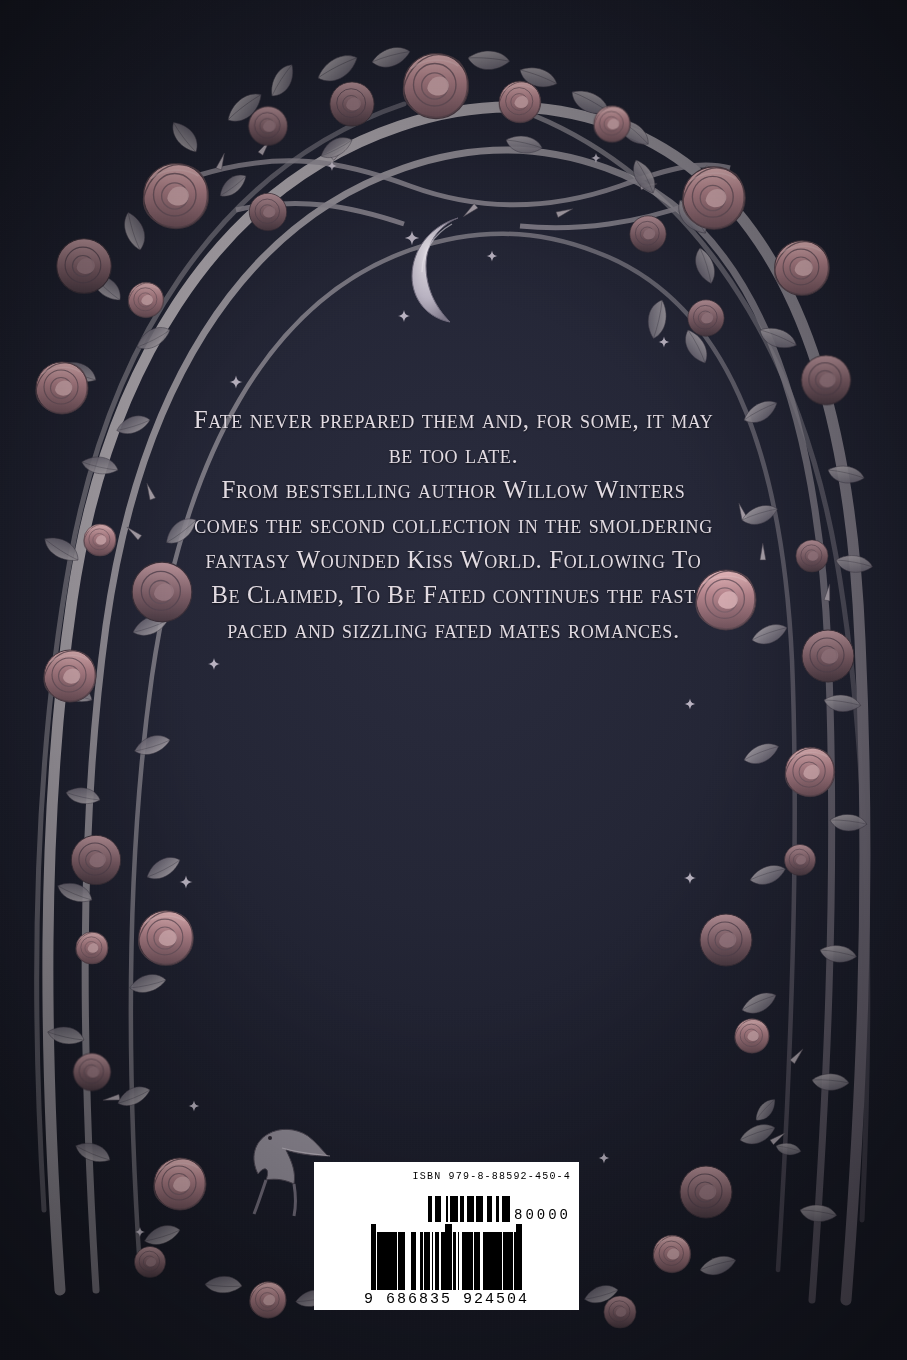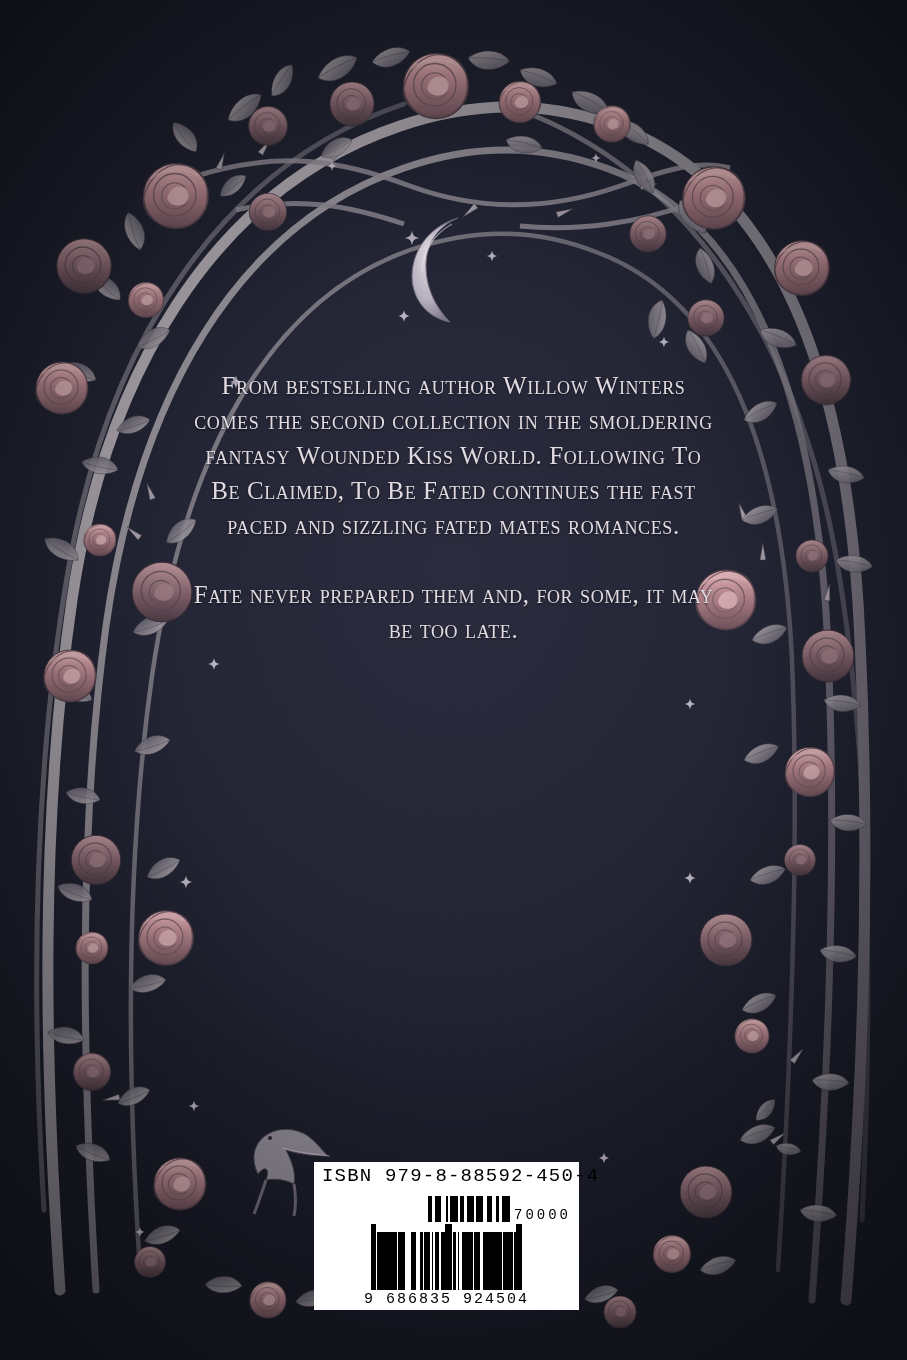--- a/index.html
+++ b/index.html
@@ -87,22 +87,22 @@
     top: 1162px;
     width: 265px;
     height: 148px;
     background: #ffffff;
     padding: 6px 8px 4px 8px;
     box-sizing: border-box;
     font-family: "Liberation Mono", monospace;
     color: #000;
   }
   #isbn-line {
-    text-align: left;
-    font-size: 19px;
+    text-align: right;
+    font-size: 10px;
     letter-spacing: 1.2px;
     line-height: 17px;
     white-space: nowrap;
   }
   #ean5-row {
     display: flex;
     justify-content: flex-end;
     align-items: flex-end;
     height: 36px;
     margin-top: 1px;
@@ -366,22 +366,22 @@
     <g opacity=".85">
       <use href="#leafShape" transform="translate(756,1120) rotate(-40) scale(.6)"></use>
       <use href="#leafShape" transform="translate(776,1146) rotate(20) scale(.55)"></use>
     </g>
   </svg>
 
   <div id="grain"></div>
   <div id="vignette"></div>
 
   <div class="blurb">
+    <div class="para p2">Fate never prepared them and, for some, it may be too late.</div>
     <div class="para p1">From bestselling author Willow Winters comes the second collection in the smoldering fantasy Wounded Kiss World. Following To Be Claimed, To Be Fated continues the fast paced and sizzling fated mates romances.</div>
-    <div class="para p2">Fate never prepared them and, for some, it may be too late.</div>
   </div>
 
   <div id="barcode-box">
     <div id="isbn-line">ISBN 979-8-88592-450-4</div>
     <div id="ean5-row">
       <div id="ean5-bars">
           <div class="bar" style="width: 3px; height: 26px;"></div>
           <div class="bar" style="width: 1px; height: 26px;"></div>
           <div class="sp" style="width: 3px; height: 26px;"></div>
           <div class="bar" style="width: 2px; height: 26px;"></div>
@@ -415,21 +415,21 @@
           <div class="sp" style="width: 3px; height: 26px;"></div>
           <div class="bar" style="width: 1px; height: 26px;"></div>
           <div class="bar" style="width: 2px; height: 26px;"></div>
           <div class="sp" style="width: 3px; height: 26px;"></div>
           <div class="bar" style="width: 1px; height: 26px;"></div>
           <div class="bar" style="width: 1px; height: 26px;"></div>
           <div class="bar" style="width: 3px; height: 26px;"></div>
           <div class="bar" style="width: 1px; height: 26px;"></div>
           <div class="bar" style="width: 2px; height: 26px;"></div>
         </div>
-      <div id="ean5-digits">70000</div>
+      <div id="ean5-digits">80000</div>
     </div>
     <div id="ean13-wrap">
       <div id="ean13-bars">
           <div class="bar" style="width: 3px; height: 66px;"></div>
           <div class="bar" style="width: 2px; height: 66px;"></div>
           <div class="sp" style="width: 1px; height: 66px;"></div>
           <div class="bar" style="width: 3px; height: 58px;"></div>
           <div class="bar" style="width: 3px; height: 58px;"></div>
           <div class="bar" style="width: 1px; height: 58px;"></div>
           <div class="bar" style="width: 3px; height: 58px;"></div>

